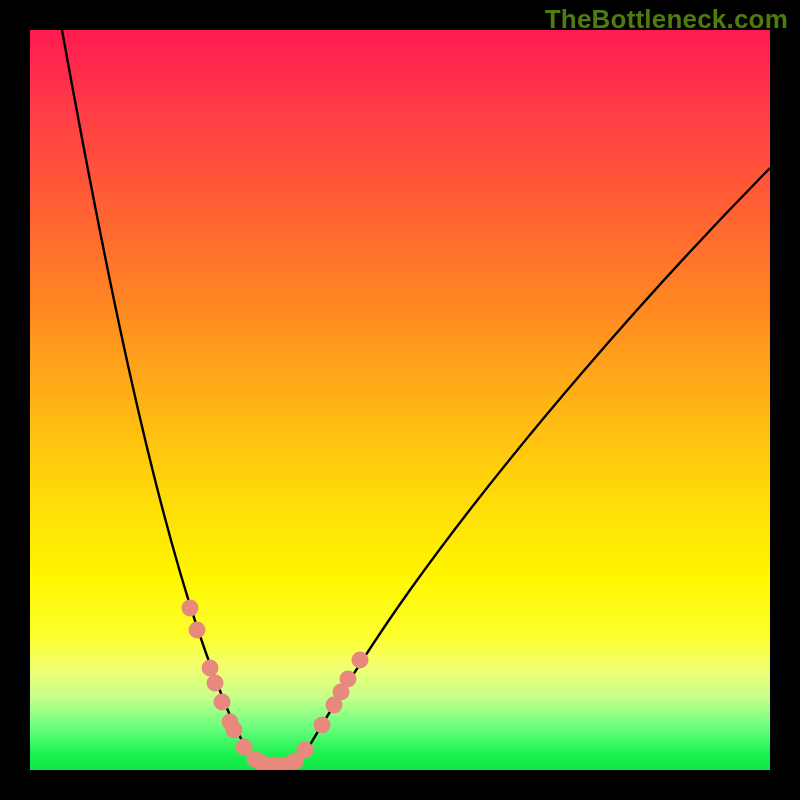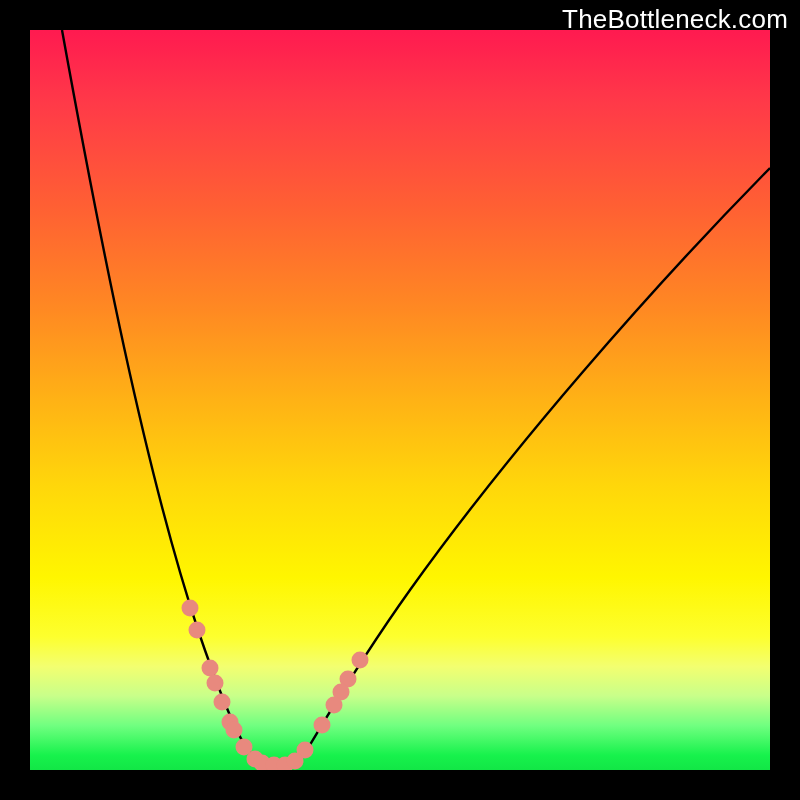--- a/index.html
+++ b/index.html
@@ -41,23 +41,23 @@
       #c8ff8a 90%,
       #70ff80 94%,
       #17f24c 98%,
       #12e646 100%
     );
   }
   .watermark {
     position: absolute;
     top: 4px;
     right: 12px;
-    color: #ffffff;
+    color: #4d7c0f;
     font-size: 26px;
-    font-weight: 400;
+    font-weight: 700;
     letter-spacing: 0.2px;
     user-select: none;
   }
   svg.curves {
     position: absolute;
     inset: 0;
   }
   .dot {
     fill: #e8897e;
   }

